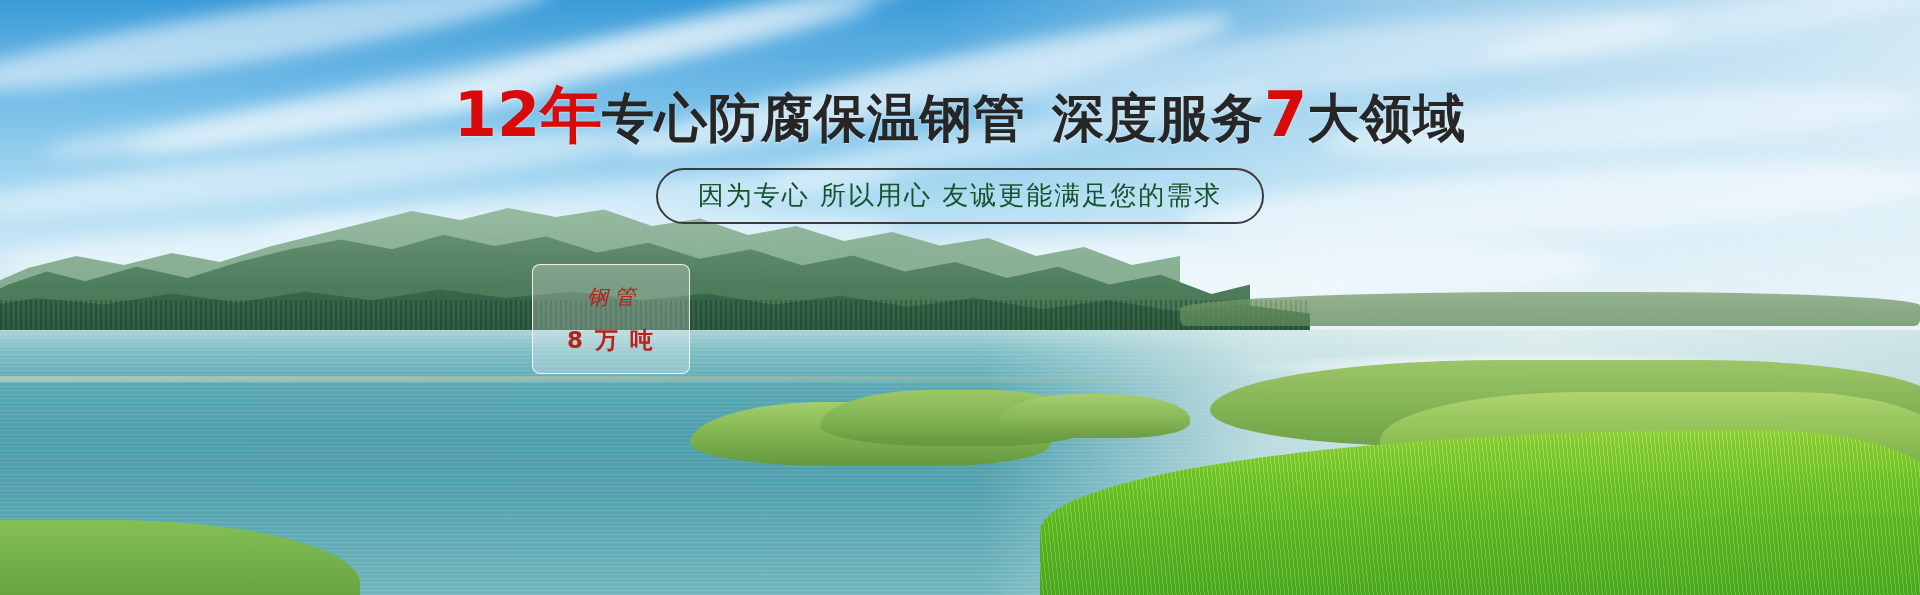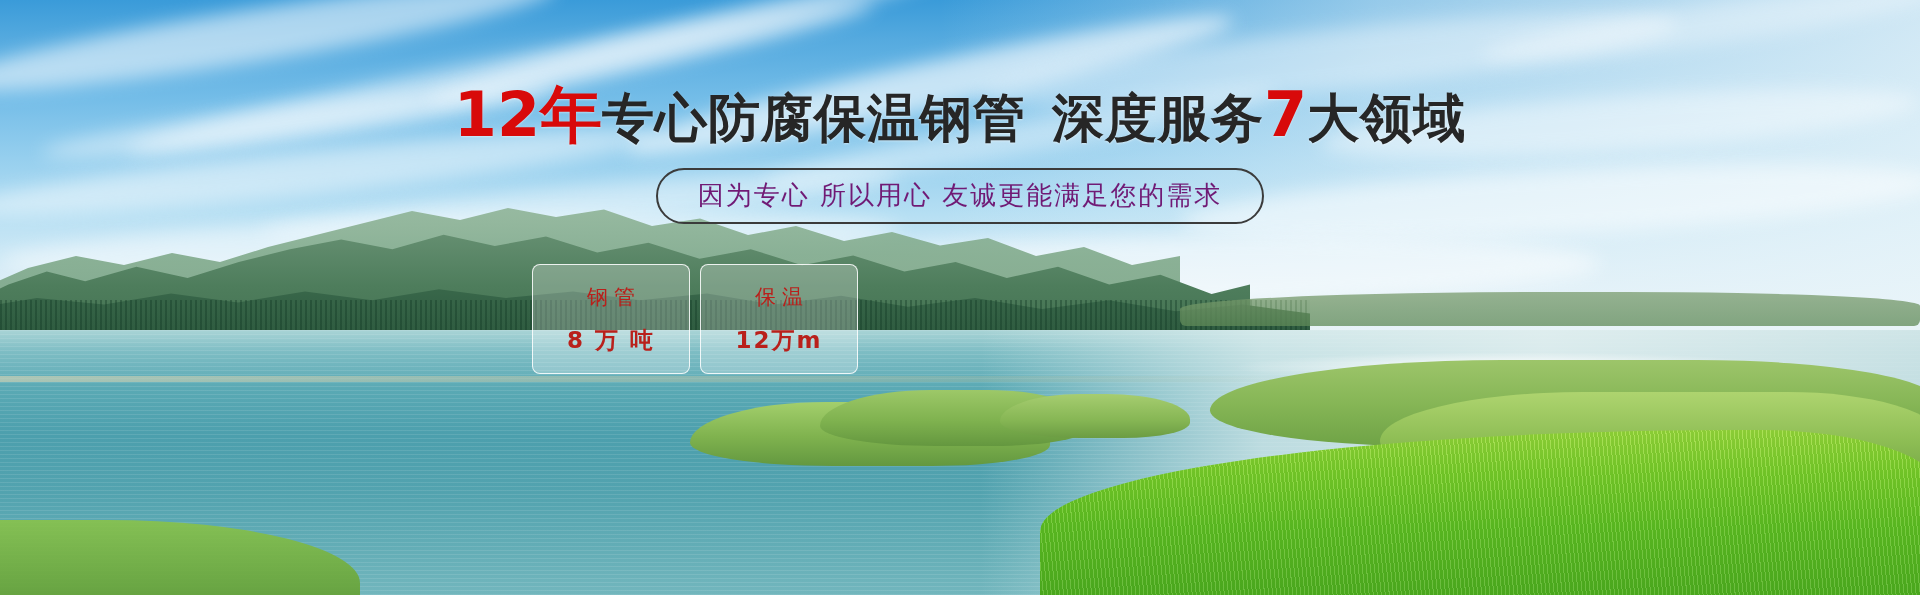--- a/index.html
+++ b/index.html
@@ -189,21 +189,21 @@
     position:absolute; left:0; top:168px; width:1920px; text-align:center;
   }
   .subtitle{
     display:inline-block;
     padding:9px 40px 11px;
     border:2px solid #3b3b3b;
     border-radius:30px;
     font-family:"DejaVu Sans","Liberation Sans",sans-serif;
     font-size:26px;
     line-height:32px;
-    color:#701a75;
+    color:#14532d;
     letter-spacing:2px;
     white-space:nowrap;
     background:transparent;
   }
 
   
   .cards{
     position:absolute; left:532px; top:264px;
     display:flex; gap:10px;
   }
@@ -212,21 +212,21 @@
     border:1px solid rgba(255,255,255,.85);
     border-radius:8px;
     background:rgba(255,255,255,.26);
     display:flex; flex-direction:column;
     align-items:center; justify-content:center;
     gap:14px;
   }
   .card .ctitle{
     font-family:"DejaVu Sans","Liberation Sans",sans-serif;
     font-size:21px; color:#b9201b; letter-spacing:6px;
-    text-indent:6px; font-weight:normal;
+    text-indent:6px; font-weight:normal;font-style:italic;
   }
   .card .cval{
     font-family:"DejaVu Sans","Liberation Sans",sans-serif;
     font-size:23px; color:#b9201b; letter-spacing:2px;
     white-space:nowrap;
     font-weight:bold;
   }
   .card .cval sup{ font-size:13px; vertical-align:super; }
 </style>
 </head>
@@ -284,21 +284,17 @@
     </div>
 
     <div class="cards">
 
       <div class="card">
         <div class="ctitle">钢管</div>
         <div class="cval"><span>8 万 吨</span></div>
       </div>
 
 
-      <div class="card">
-        <div class="ctitle">保温</div>
-        <div class="cval"><span>12万m</span></div>
-      </div>
 
     </div>
 
   </div>
 </div>
 
 </body></html>

